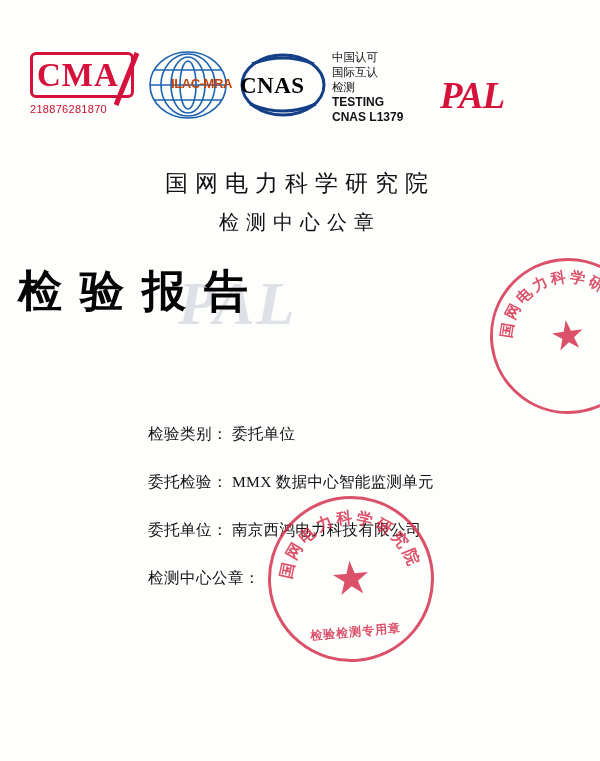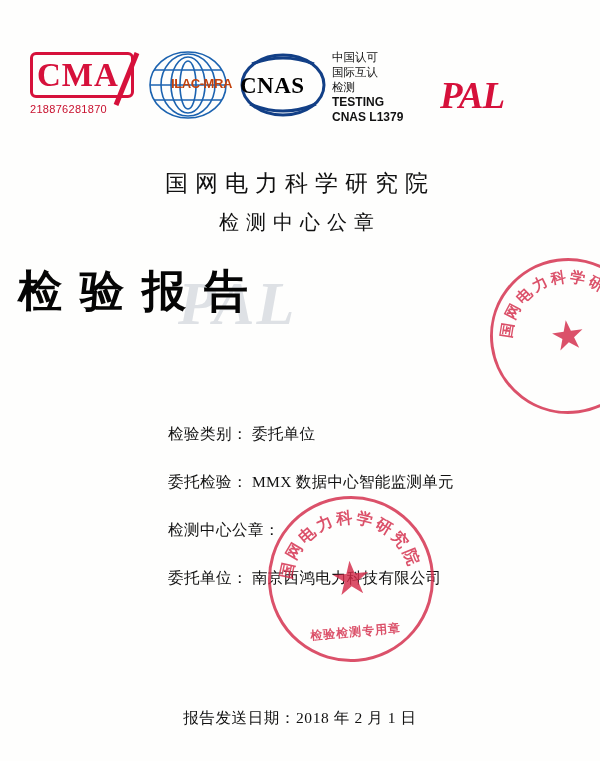--- a/index.html
+++ b/index.html
@@ -210,21 +210,20 @@
     top: 424px;
     width: 380px;
     font-family: "Liberation Serif", serif;
   }
   .field-row {
     display: flex;
     align-items: center;
     margin-bottom: 27px;
     font-size: 15.5px;
     color: #111;
-    margin-left: 20px;
   }
   .field-label {
     letter-spacing: 0.5px;
     white-space: nowrap;
   }
   .field-value {
     margin-left: 4px;
     letter-spacing: 0.3px;
     white-space: nowrap;
   }
@@ -360,26 +359,26 @@
   <div class="fields">
     <div class="field-row">
       <span class="field-label">检验类别：</span>
       <span class="field-value">委托单位</span>
     </div>
     <div class="field-row">
       <span class="field-label">委托检验：</span>
       <span class="field-value">MMX 数据中心智能监测单元</span>
     </div>
     <div class="field-row">
+      <span class="field-label">委托单位：</span>
+      <span class="field-value">南京西鸿电力科技有限公司</span>
+    </div>
+    <div class="field-row">
       <span class="field-label">检测中心公章：</span>
       <span class="field-value"></span>
-    </div>
-    <div class="field-row">
-      <span class="field-label">委托单位：</span>
-      <span class="field-value">南京西鸿电力科技有限公司</span>
     </div>
   </div>
 
   <div class="seal seal-top">
     <div class="seal-arc">
       <svg viewBox="0 0 150 150">
         <defs>
           <path id="arcTop" d="M 18 78 A 57 57 0 1 1 132 78"></path>
         </defs>
         <text font-size="15" letter-spacing="3">
@@ -398,15 +397,14 @@
         </defs>
         <text font-size="16" letter-spacing="3">
           <textPath href="#arcBot" startOffset="50%" text-anchor="middle">国网电力科学研究院</textPath>
         </text>
       </svg>
     </div>
     <div class="seal-star">★</div>
     <div class="seal-sub">检验检测专用章</div>
   </div>
 
-  <div class="date-line">报告发送日期：2018 年 2 月 1 日</div>
 
 </div>
 
 </body></html>

